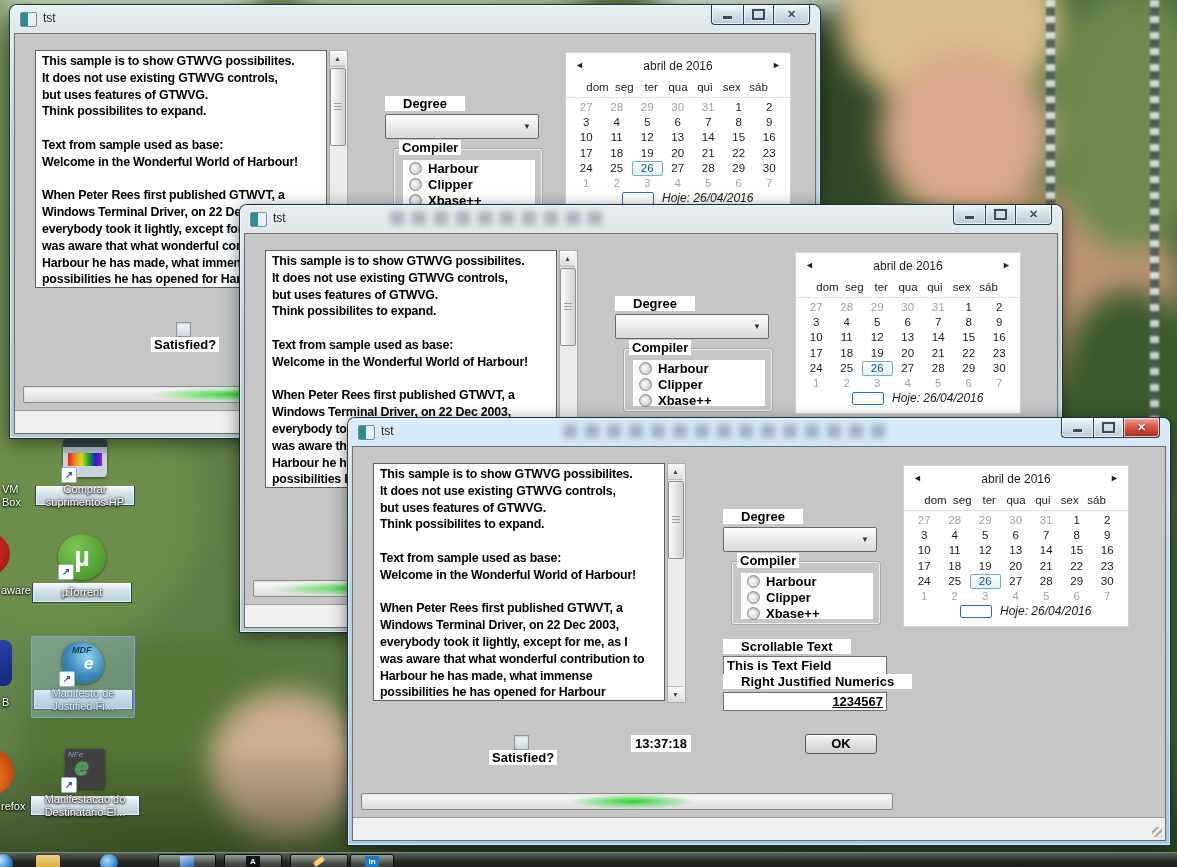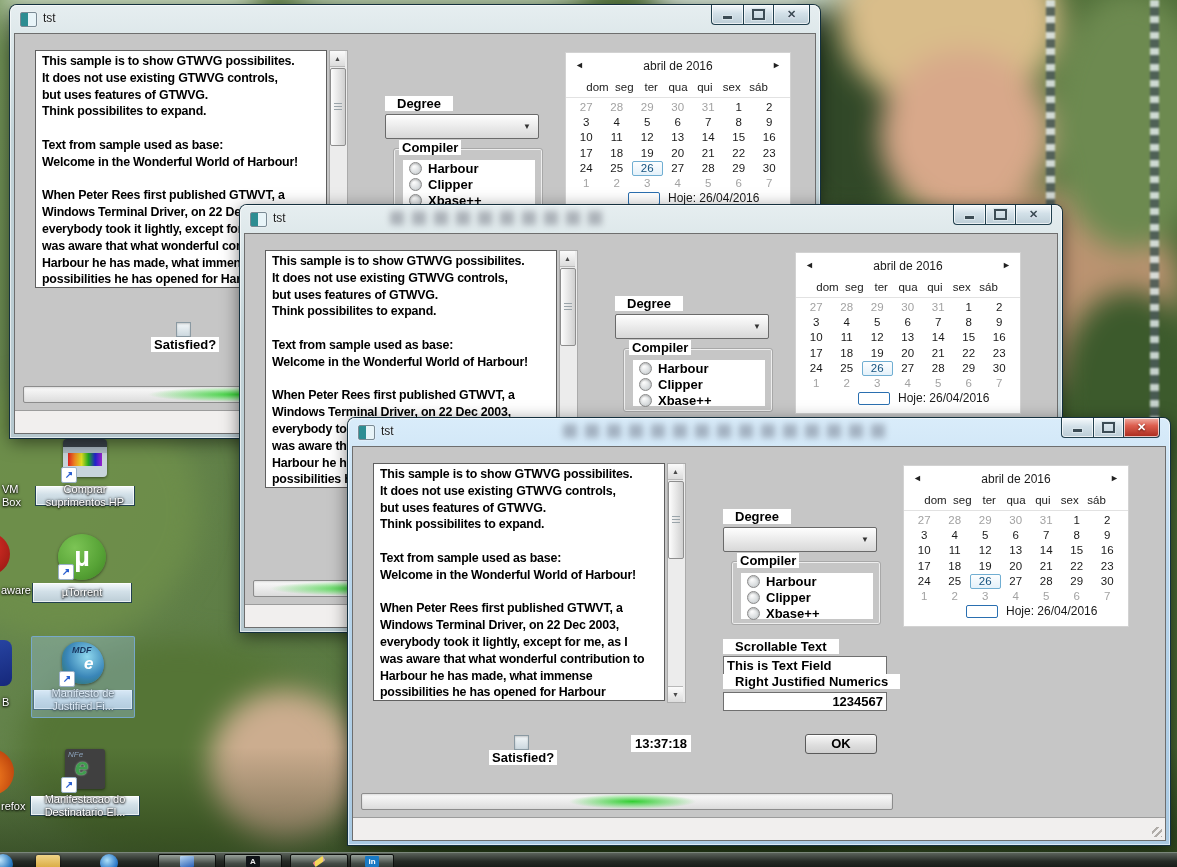--- a/index.html
+++ b/index.html
@@ -86,56 +86,56 @@
   .vscroll{position:absolute;left:314px;top:16px;width:17px;height:238px;background:#ececec;border:1px solid #ababab;}
   .sarrow{position:absolute;left:0;width:15px;height:15px;text-align:center;font-size:7px;line-height:15px;color:#4a4a4a;
     background:linear-gradient(180deg,#fbfbfb,#dcdcdc);border-bottom:1px solid #b8b8b8;}
   .sarrow.up{top:0;}
   .sarrow.dn{bottom:0;border-top:1px solid #b8b8b8;border-bottom:none;}
   .sthumb{position:absolute;left:0;top:17px;width:14px;height:76px;border:1px solid #8e8e8e;border-radius:2px;
     background:linear-gradient(90deg,#fdfdfd,#e2e2e2 60%,#cfcfcf);}
   .sthumb::after{content:"";position:absolute;left:3px;right:3px;top:34px;height:7px;
     background:repeating-linear-gradient(180deg,#9aa4aa 0 1px,transparent 1px 3px);}
 
-  .lbl{position:absolute;background:#fff;font-weight:bold;font-size:13px;color:#000;padding:0 12px;white-space:nowrap;}
+  .lbl{position:absolute;background:#fff;font-weight:bold;font-size:13px;color:#000;padding:0 18px;white-space:nowrap;}
   .degree-lbl{left:370px;top:62px;}
   .combo{position:absolute;left:370px;top:80px;width:152px;height:23px;border:1px solid #6a6a6a;border-radius:2px;
     background:linear-gradient(180deg,#fefefe,#e9e9e9 55%,#d8d8d8);box-shadow:inset 0 1px 0 #fff;}
   .combo-arrow{position:absolute;right:7px;top:7px;font-size:8px;color:#333;}
 
   .group{position:absolute;left:378px;top:114px;width:148px;height:62px;border:1px solid #a8a8a8;border-radius:3px;
     box-shadow:inset 0 0 0 1px rgba(255,255,255,.7);}
   .legend{position:absolute;left:5px;top:-9px;background:#c6c6c6;padding:0 3px;font-weight:bold;font-size:13px;background:#fff;}
   .ginner{position:absolute;left:9px;right:7px;top:11px;bottom:5px;background:#fff;}
   .radio-row{display:flex;align-items:center;height:15px;margin:1px 0 0 6px;}
   .radio{width:11px;height:11px;border-radius:50%;border:1px solid #8a8a8a;margin-right:6px;flex:0 0 auto;
     background:radial-gradient(circle at 35% 30%,#fff,#d4d8da 70%,#c2c6c8);box-shadow:inset 0 1px 2px rgba(0,0,0,.25);}
   .rlbl{font-weight:bold;font-size:13px;color:#000;}
 
   .scrollable-lbl{left:370px;top:192px;}
   .field{position:absolute;left:370px;width:156px;height:15px;background:#fff;border:1px solid #6f6f6f;
     font-weight:bold;font-size:13px;color:#000;padding:1px 3px;white-space:nowrap;overflow:hidden;}
   .txtfield{top:209px;}
   .numerics-lbl{left:370px;top:227px;}
-  .numfield{top:245px;text-align:right;}
+  .numfield{top:245px;text-align:right;text-decoration:underline;}
 
   
   .cal{position:absolute;left:550px;top:18px;width:224px;height:160px;background:#fff;border:1px solid #d2d2d2;
     font-size:11.5px;color:#1a1a1a;}
   .cal-head{position:relative;height:22px;padding-top:6px;text-align:center;font-size:12px;}
   .cal-prev,.cal-next{position:absolute;top:7px;font-size:9px;color:#222;cursor:default;}
   .cal-prev{left:9px;} .cal-next{right:9px;}
   .cal-weekdays{display:flex;padding:0 18px;border-bottom:1px solid #e2e2e2;height:16px;}
   .cal-weekdays span{width:30.5px;text-align:center;}
   .cal-grid{display:flex;flex-wrap:wrap;padding:2px 5px 0 5px;}
   .cal-grid span{width:30.5px;height:15.2px;line-height:15px;text-align:center;}
   .cal-grid span.muted{color:#a2a2a2;}
   .cal-grid span.sel{border:1px solid #70aed2;border-radius:2px;background:linear-gradient(180deg,#fdfeff,#e4f1fa);
     width:28.5px;height:13.2px;line-height:13px;color:#15527e;}
-  .cal-footer{position:absolute;left:6px;right:0;bottom:6px;height:16px;}
+  .cal-footer{position:absolute;left:0;right:0;bottom:6px;height:16px;font-style:italic;}
   .today-box{position:absolute;left:56px;top:1px;width:30px;height:11px;border:1px solid #2a6fb0;border-radius:2px;background:#fff;}
   .today-lbl{position:absolute;left:96px;top:0;font-size:12px;}
 
   .satisfied{position:absolute;left:136px;top:288px;display:flex;align-items:center;flex-direction:column;}
   .chkbox{width:13px;height:13px;border:1px solid #8a99a2;background:linear-gradient(180deg,#f3f7f9,#ccd8df);
     box-shadow:inset 0 1px 2px rgba(0,0,0,.2);margin-right:4px;flex:0 0 auto;}
   .lbl2{background:#fff;font-weight:bold;font-size:13px;padding:0 3px;}
   .clock{position:absolute;left:278px;top:288px;background:#fff;font-weight:bold;font-size:13px;padding:1px 4px;}
   .okbtn{position:absolute;left:452px;top:287px;width:70px;height:18px;border:1px solid #5a5a5a;border-radius:3px;
     background:linear-gradient(180deg,#f8f8f8,#dedede 55%,#cfcfcf);box-shadow:inset 0 1px 0 #fff;

